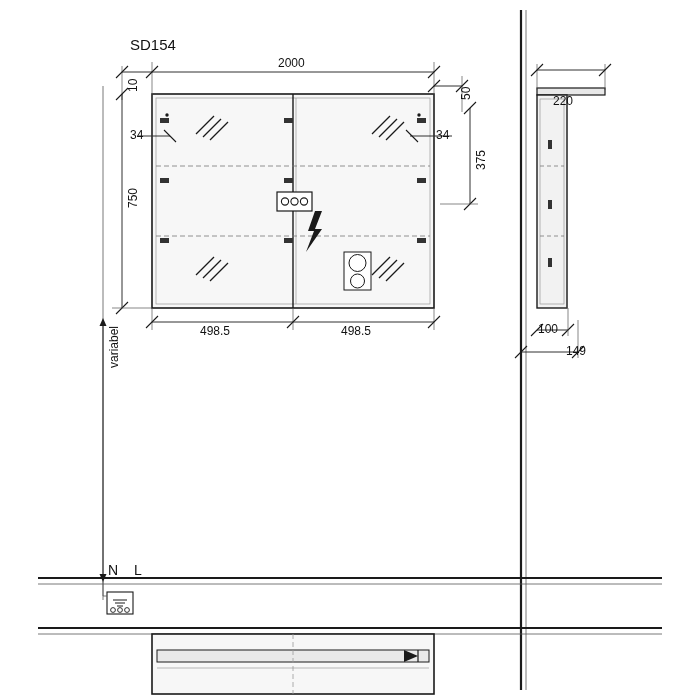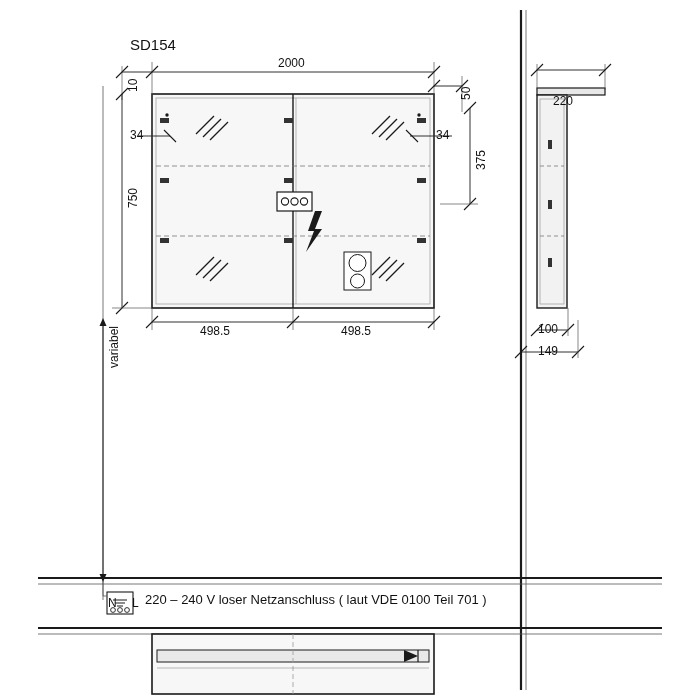--- a/index.html
+++ b/index.html
@@ -197,19 +197,18 @@
 
 <div class="lbl t12 rot" style="left:474px;top:170px;transform:rotate(-90deg);">375</div>
 
 <div class="lbl t12" style="left:200px;top:324px;">498.5</div>
 <div class="lbl t12" style="left:341px;top:324px;">498.5</div>
 
 <div class="lbl t12 rot" style="left:107px;top:368px;transform:rotate(-90deg);">variabel</div>
 
 <div class="lbl t12" style="left:553px;top:54px;margin-top:40px;">220</div>
 <div class="lbl t12" style="left:538px;top:322px;">100</div>
-<div class="lbl t12" style="left:538px;top:344px;">149</div>
-
-<div class="lbl t12" style="left:108px;top:596px;font-size:12px;letter-spacing:6px;">N     L</div>
-
-<div class="lbl t13" style="left:145px;top:592px;">220 – 240 V loser Netzanschluss ( laut VDE 0100 Teil 701 )</div>
+<div class="lbl t12" style="left:566px;top:344px;">149</div>
+
+<div class="lbl t12" style="left:108px;top:562px;font-size:14px;letter-spacing:6px;">N     L</div>
+
 
 </div>
 
 </body></html>

